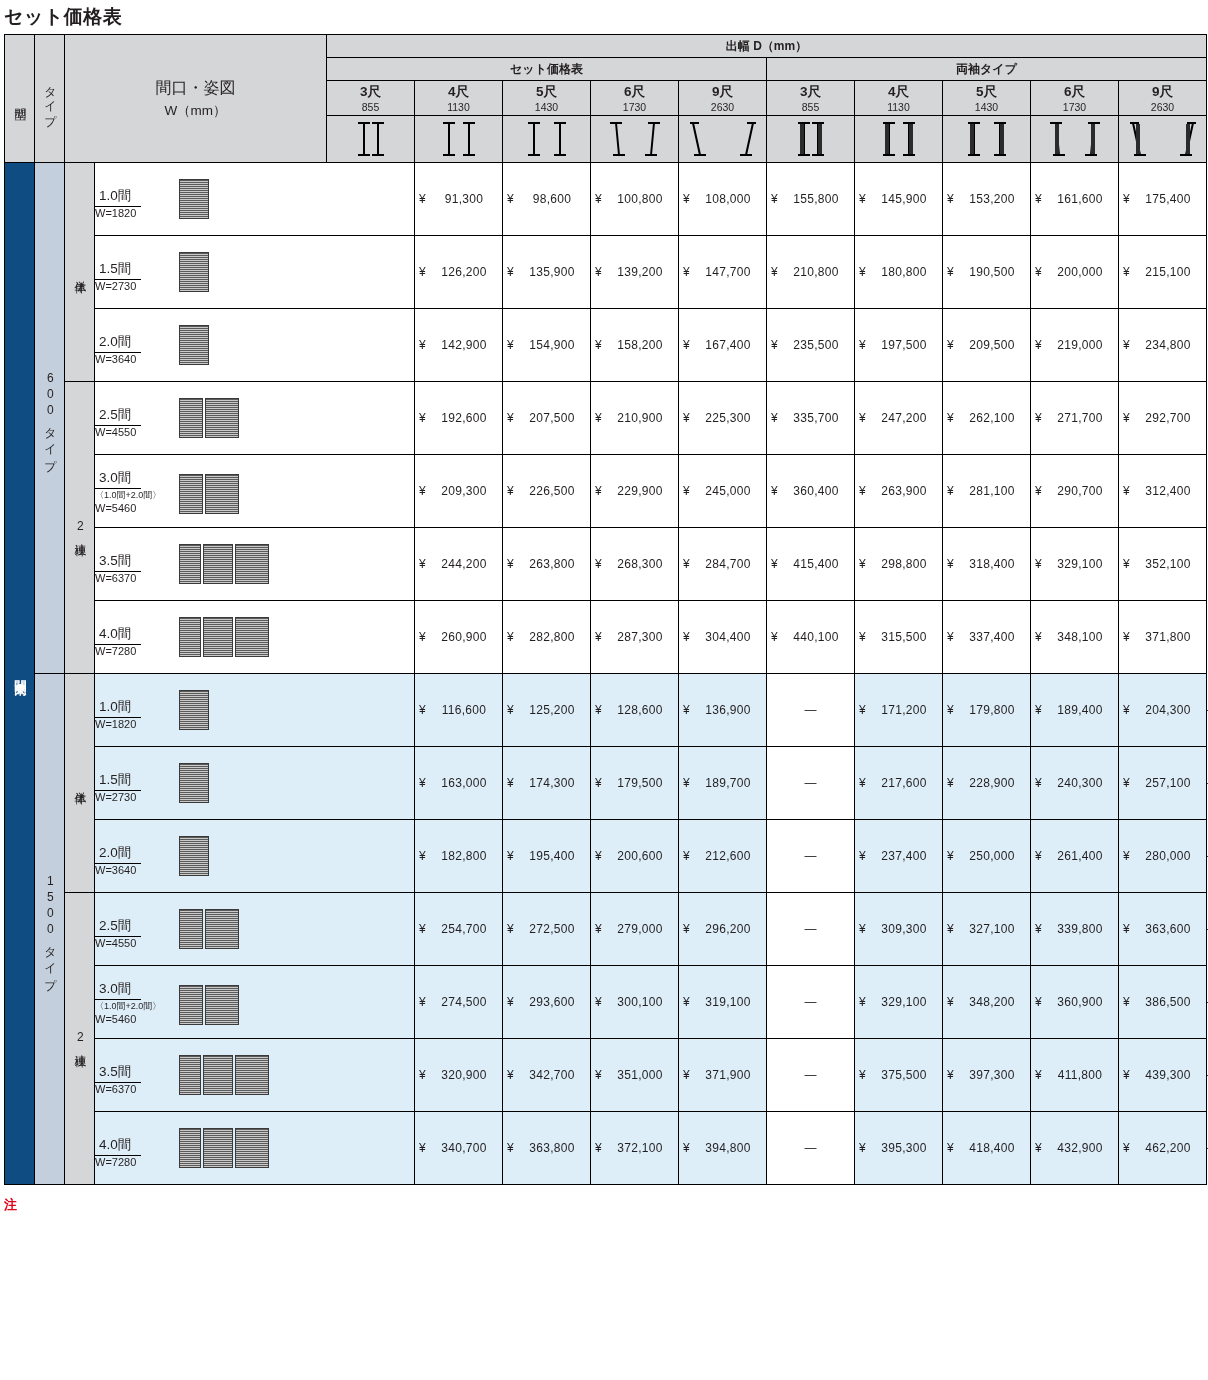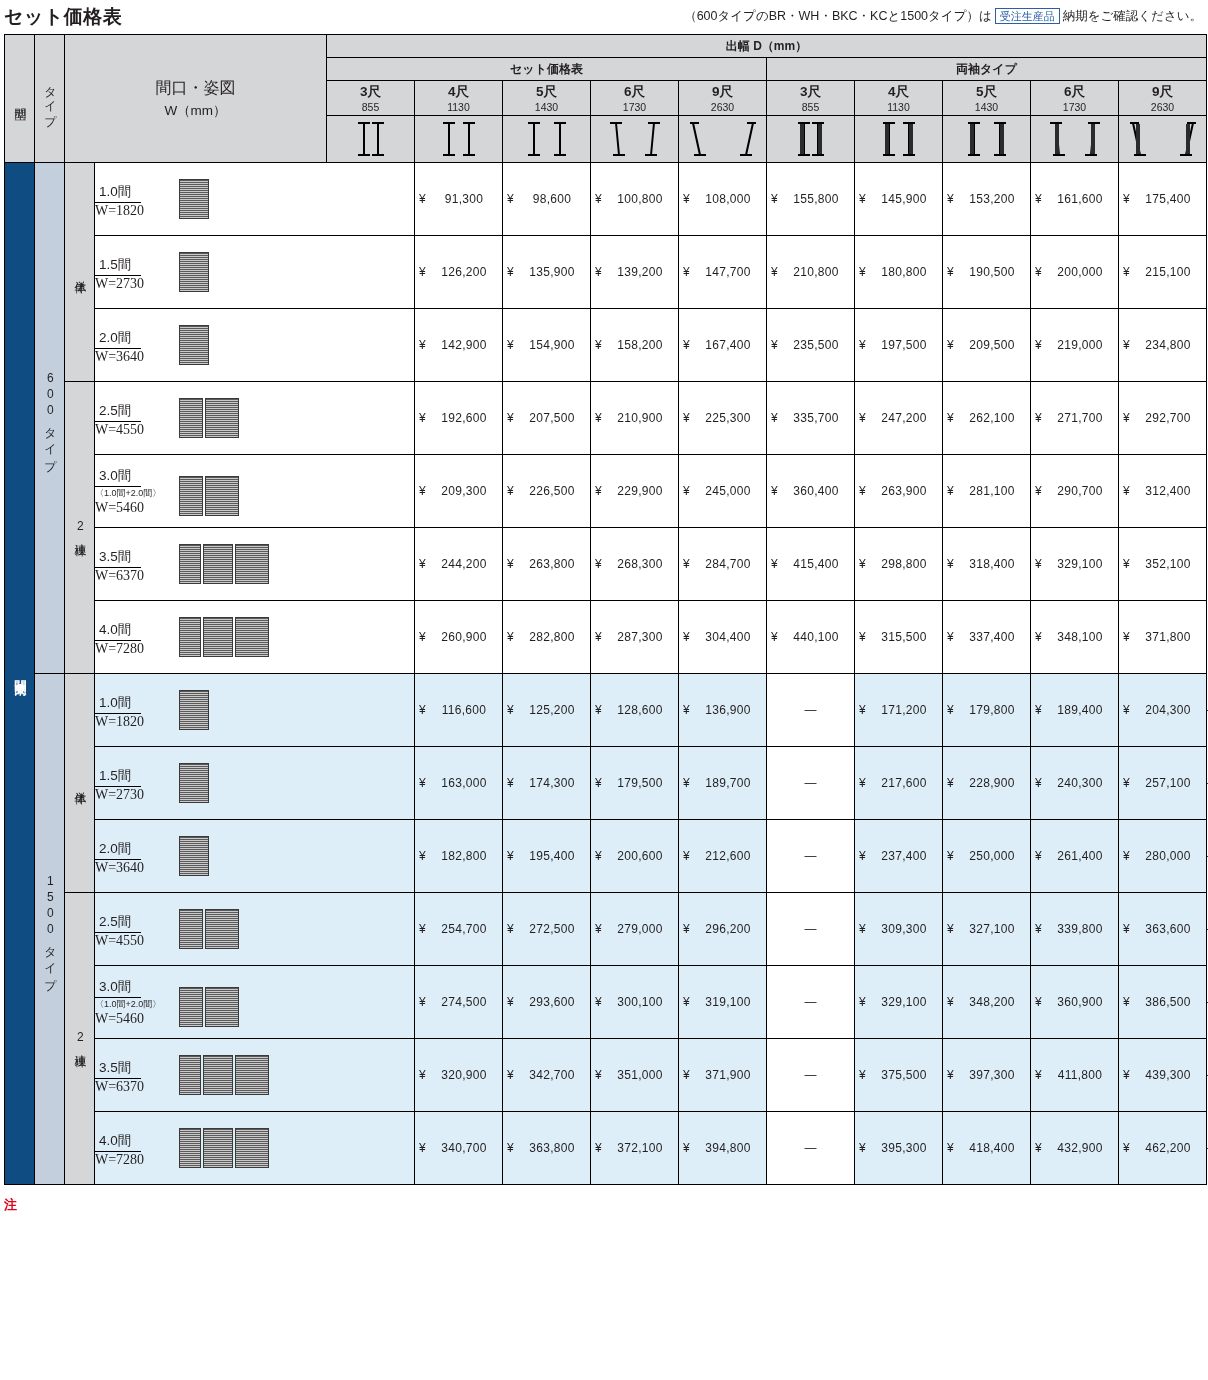--- a/index.html
+++ b/index.html
@@ -37,21 +37,21 @@
   .type-col{background:#c3cfdd;font-size:14px;letter-spacing:2px;}
   .unit-col{background:#d5d6d8;font-size:13px;letter-spacing:1px;}
   .vtext{writing-mode:vertical-rl;text-orientation:upright;white-space:nowrap;margin:0 auto;line-height:1.15;}
   .price-cell{font-size:13px;text-align:right;padding:0 8px 0 2px;letter-spacing:0.3px;white-space:nowrap;}
   .price-cell .yen{float:left;padding-left:4px;}
   .row1500 td.price-cell,.row1500 td.fig-cell,.row1500 td.span-cell{background:#ddeef8;}
   .dash{font-size:13px;text-align:center;}
 
   .fig-cell{padding:2px 4px;}
   .span-label{font-size:13.5px;display:inline-block;border-bottom:1px solid #000;padding:0 10px 1px 4px;}
-  .span-sub{font-size:14px;margin-top:0;font-family:Liberation Serif, serif;}
+  .span-sub{font-size:11px;margin-top:0;}
   .span-sub2{font-size:9px;}
   .fig-wrap{display:flex;align-items:flex-end;gap:6px;}
   .fig-left{text-align:left;min-width:78px;}
   .fig-right{flex:1;display:flex;align-items:center;justify-content:flex-start;}
 
   
   .shut{
     background:
       repeating-linear-gradient(to bottom,#5b5b5b 0 1px,#c9c9c9 1px 2px),
       #9a9a9a;
@@ -69,25 +69,20 @@
   .note-mark{color:#e2001a;font-weight:bold;font-size:13px;line-height:1.55;}
   .note-lines{font-size:13.5px;line-height:1.6;}
 </style>
 </head>
 <body>
 
 <div class="page">
 
   <div class="topbar">
     <div class="title">セット価格表</div>
-    <div class="topnote">
-      <span>（600タイプのBR・WH・BKC・KCと1500タイプ）は</span>
-      <span class="madetoorder">受注生産品</span>
-      <span>納期をご確認ください。</span>
-    </div>
   </div>
 
   <table class="price">
     <colgroup>
       <col style="width:30px">
         <col style="width:30px">
         <col style="width:30px">
       <col style="width:232px">
       <col style="width:88px">
         <col style="width:88px">

